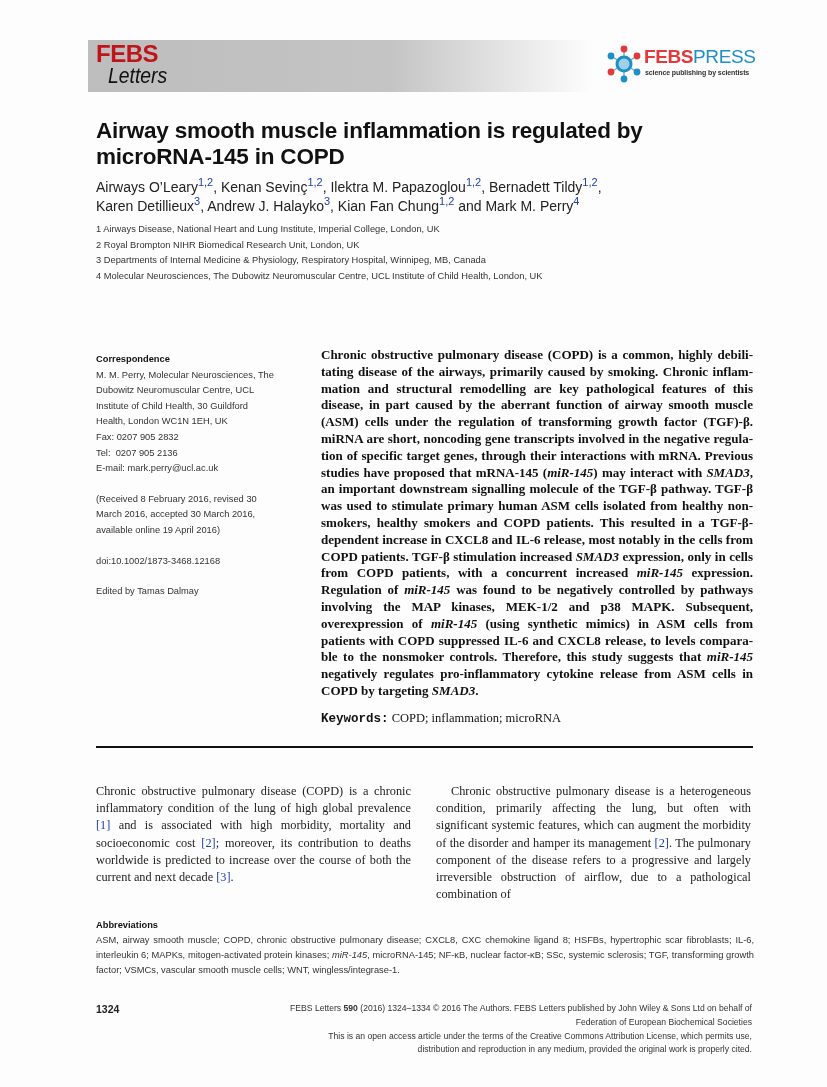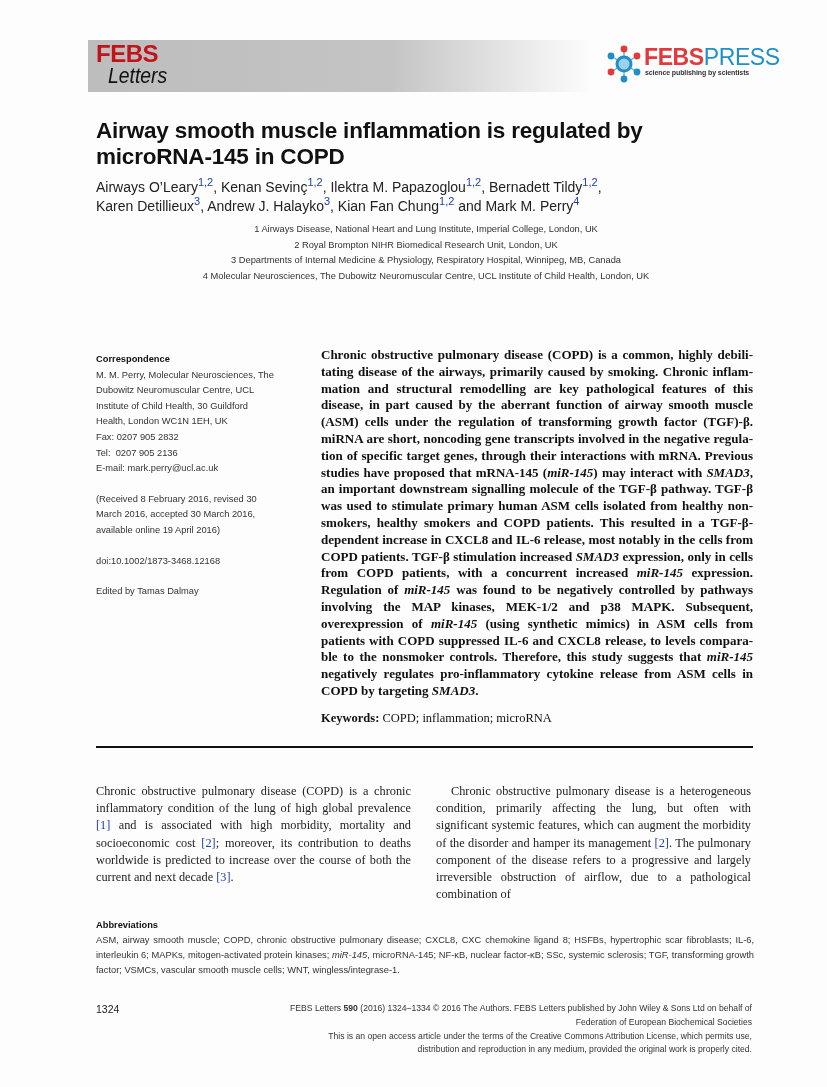--- a/index.html
+++ b/index.html
@@ -17,21 +17,21 @@
     position: absolute; left: 96px; top: 42px; font-family: "Liberation Sans", sans-serif;
     font-weight: bold; color: #c0141b; font-size: 24px; letter-spacing: -0.5px; line-height: 24px;
   }
   .letters-word {
     position: absolute; left: 108px; top: 64px; font-family: "Liberation Sans", sans-serif;
     font-style: italic; color: #111; font-size: 22px; line-height: 24px; transform: scaleX(0.88); transform-origin: left;
   }
   .press-logo { position: absolute; left: 604px; top: 44px; width: 160px; height: 42px; }
   .press-mark { position: absolute; left: 0; top: 0; width: 40px; height: 40px; }
   .press-name {
-    position: absolute; left: 40px; top: 3px; font-family: "Liberation Sans", sans-serif; font-size: 23px;
+    position: absolute; left: 40px; top: 3px; font-family: "Liberation Sans", sans-serif; font-size: 19px;
     line-height: 20px; letter-spacing: -0.4px; white-space: nowrap; text-align: right;
   }
   .press-name .febs { color: #e03a3c; font-weight: bold; }
   .press-name .press { color: #1e8fc9; }
   .press-tag {
     position: absolute; left: 41px; top: 25px; font-family: "Liberation Sans", sans-serif; font-size: 7px;
     font-weight: bold; color: #333; white-space: nowrap; letter-spacing: -0.1px;
   }
 
   
@@ -41,41 +41,41 @@
   }
   .authors {
     position: absolute; left: 96px; top: 178px; width: 660px; font-family: "Liberation Sans", sans-serif;
     font-size: 14px; line-height: 19px; color: #222;
   }
   .authors sup { color: #1f3fa8; font-size: 11px; vertical-align: 6px; line-height: 0; }
   .affils {
     position: absolute; left: 96px; top: 222px; width: 660px; font-family: "Liberation Sans", sans-serif;
     font-size: 9.3px; line-height: 15.5px; color: #333;
   }
-  .affils div { white-space: nowrap; text-align: center; }
+  .affils div { white-space: nowrap; }
 
   
   .side {
     position: absolute; left: 96px; top: 352px; width: 215px; font-family: "Liberation Sans", sans-serif;
     font-size: 9.3px; line-height: 15.6px; color: #333;
   }
   .side .head { font-weight: bold; color: #111; }
   .side .gap { height: 15px; }
 
   
   .abstract {
     position: absolute; left: 321px; top: 347px; width: 432px; font-family: "Liberation Serif", serif;
     font-weight: bold; font-size: 13px; line-height: 16.8px; text-align: justify; color: #111;
     hyphens: manual;
   }
   .abstract i { font-style: italic; }
   .keywords {
     position: absolute; left: 321px; top: 711px; font-size: 12.5px; color: #111; white-space: nowrap;
   }
-  .keywords .kl { font-family: Liberation Serif, serif; font-weight: bold; margin-top: 40px; }
+  .keywords .kl { font-family: Liberation Mono, monospace; font-weight: bold; margin-top: 40px; }
   .keywords .kv { font-family: "Liberation Serif", serif; }
   .rule { position: absolute; left: 96px; top: 746px; width: 657px; height: 2px; background: #111; }
 
   
   .col {
     position: absolute; top: 783px; width: 315px; font-family: "Liberation Serif", serif;
     font-size: 12.3px; line-height: 17.2px; text-align: justify; color: #222;
   }
   .col.left { left: 96px; }
   .col.right { left: 436px; text-indent: 15px; }
@@ -84,21 +84,21 @@
   
   .abbr {
     position: absolute; left: 96px; top: 918px; width: 658px; font-family: "Liberation Sans", sans-serif;
     font-size: 9.3px; line-height: 15px; color: #333; text-align: justify;
   }
   .abbr .head { font-weight: bold; color: #111; }
   .abbr i { font-style: italic; }
 
   
   .page-no {
-    position: absolute; left: 96px; top: 1003px; font-family: "Liberation Sans", sans-serif; font-weight: normal;
+    position: absolute; left: 96px; top: 1003px; font-family: "Liberation Sans", sans-serif; font-weight: bold;
     font-size: 10.5px; color: #222;
   }
   .footer {
     position: absolute; left: 240px; top: 1002px; width: 512px; font-family: "Liberation Sans", sans-serif;
     font-size: 8.6px; line-height: 13.8px; color: #333; text-align: right;
   }
   .footer div { white-space: nowrap; }
   .footer b { font-weight: bold; }
 </style>
 </head>

